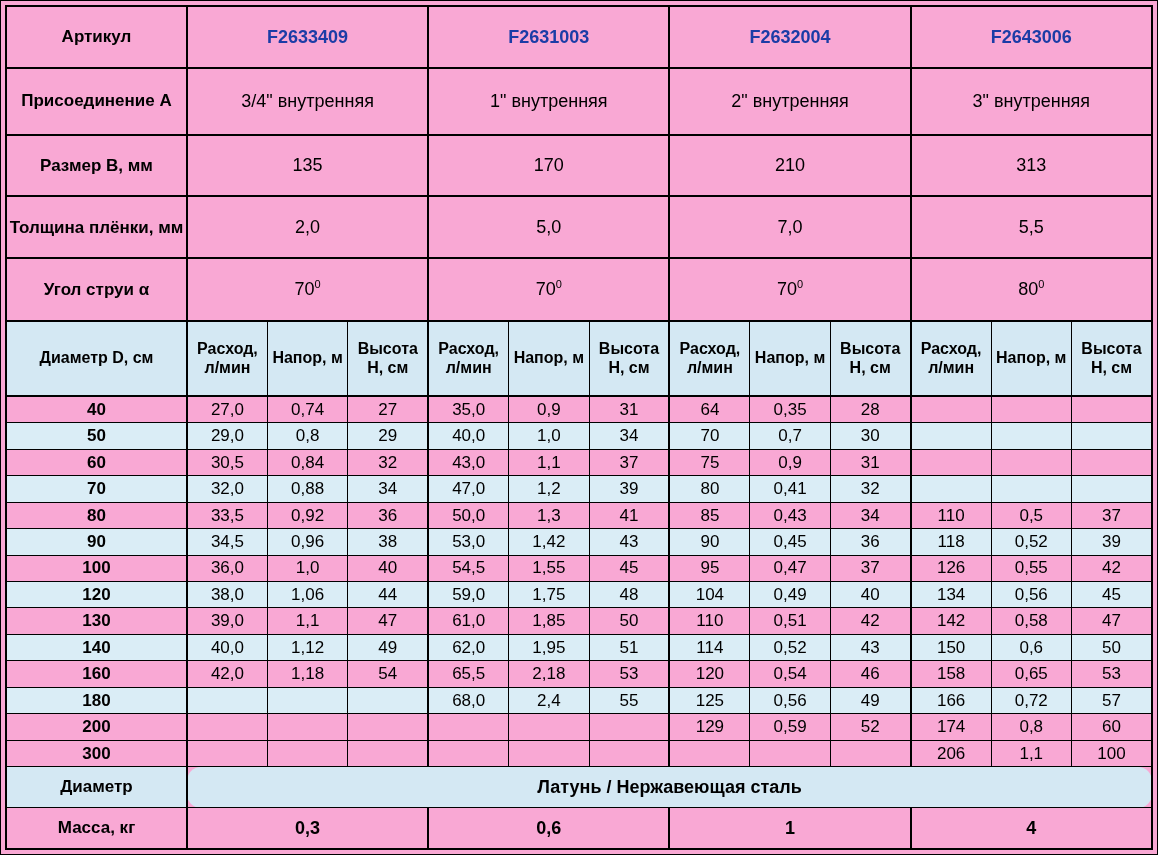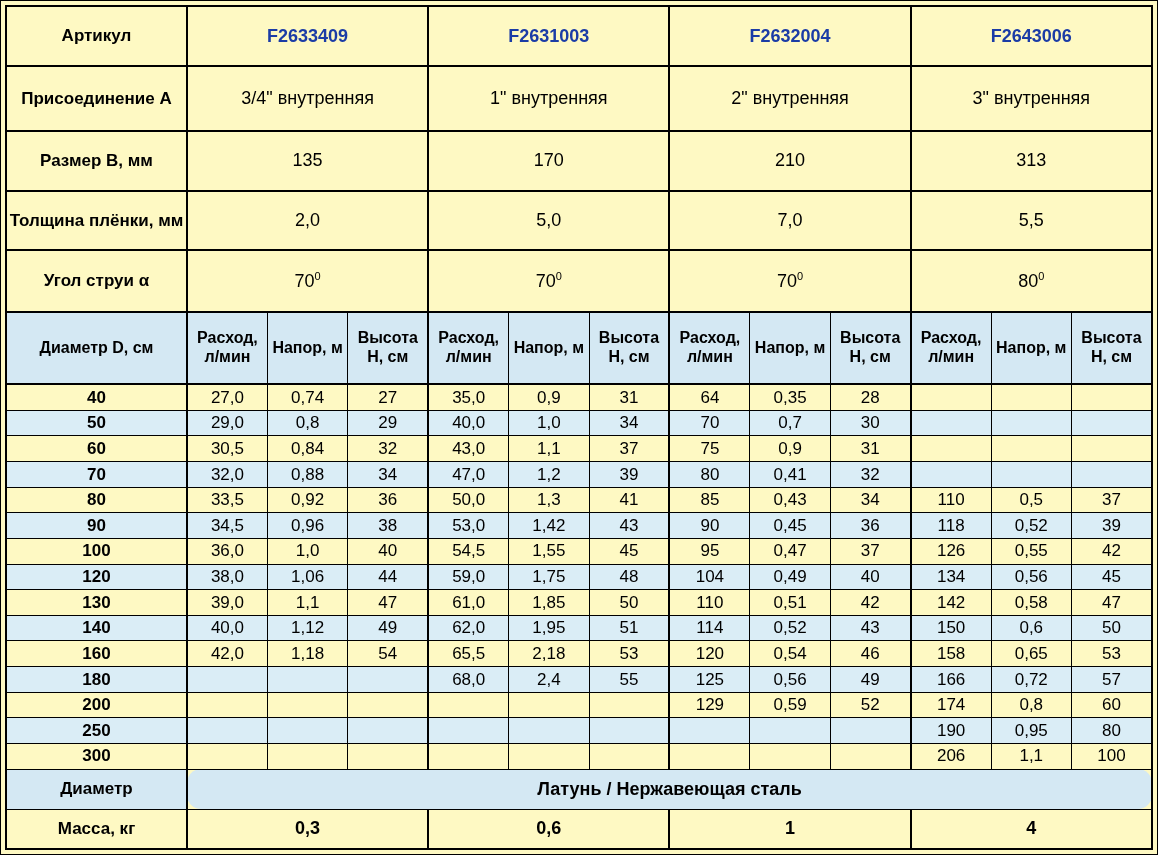--- a/index.html
+++ b/index.html
@@ -7,21 +7,21 @@
     --band-blue:#d4e8f3;
     --stripe-blue:#daedf6;
     --border:#000000;
   }
   *{box-sizing:border-box;}
   html,body{margin:0;padding:0;background:#ffffff;}
   .canvas{
     width:1158px;height:855px;
     border:1px solid var(--border);
     padding:4px;
-    background:#fef9c3;
+    background:#f9a8d4;
     font-family:"Liberation Sans","DejaVu Sans",sans-serif;
     color:#000;
   }
   table.spec{
     width:100%;height:845px;
     border-collapse:collapse;
     table-layout:fixed;
     border:2px solid var(--border);
   }
   col.c-label{width:181px;}
@@ -323,35 +323,20 @@
           <td class="gs"></td>
           <td></td>
           <td></td>
           <td class="gs">129</td>
           <td>0,59</td>
           <td>52</td>
           <td class="gs">174</td>
           <td>0,8</td>
           <td>60</td>
         </tr>
-        <tr class="stripe">
-          <td class="lbl d-label">250</td>
-          <td class="gs"></td>
-          <td></td>
-          <td></td>
-          <td class="gs"></td>
-          <td></td>
-          <td></td>
-          <td class="gs"></td>
-          <td></td>
-          <td></td>
-          <td class="gs">190</td>
-          <td>0,95</td>
-          <td>80</td>
-        </tr>
         <tr class="">
           <td class="lbl d-label">300</td>
           <td class="gs"></td>
           <td></td>
           <td></td>
           <td class="gs"></td>
           <td></td>
           <td></td>
           <td class="gs"></td>
           <td></td>

